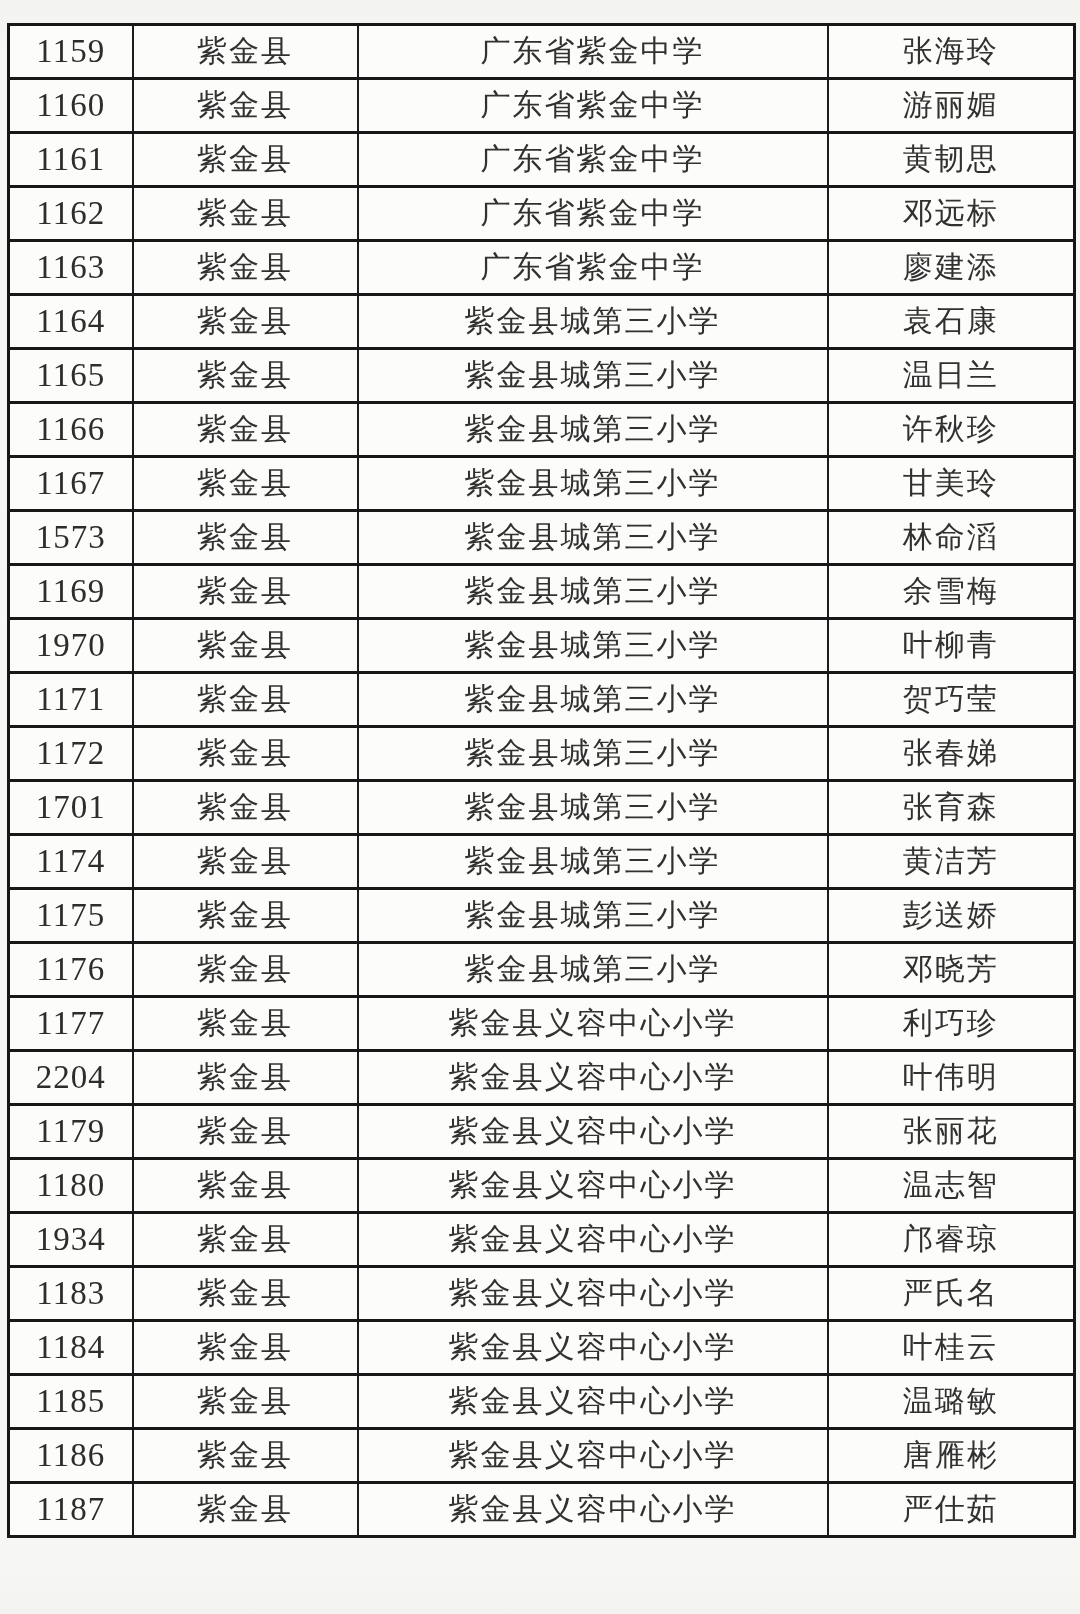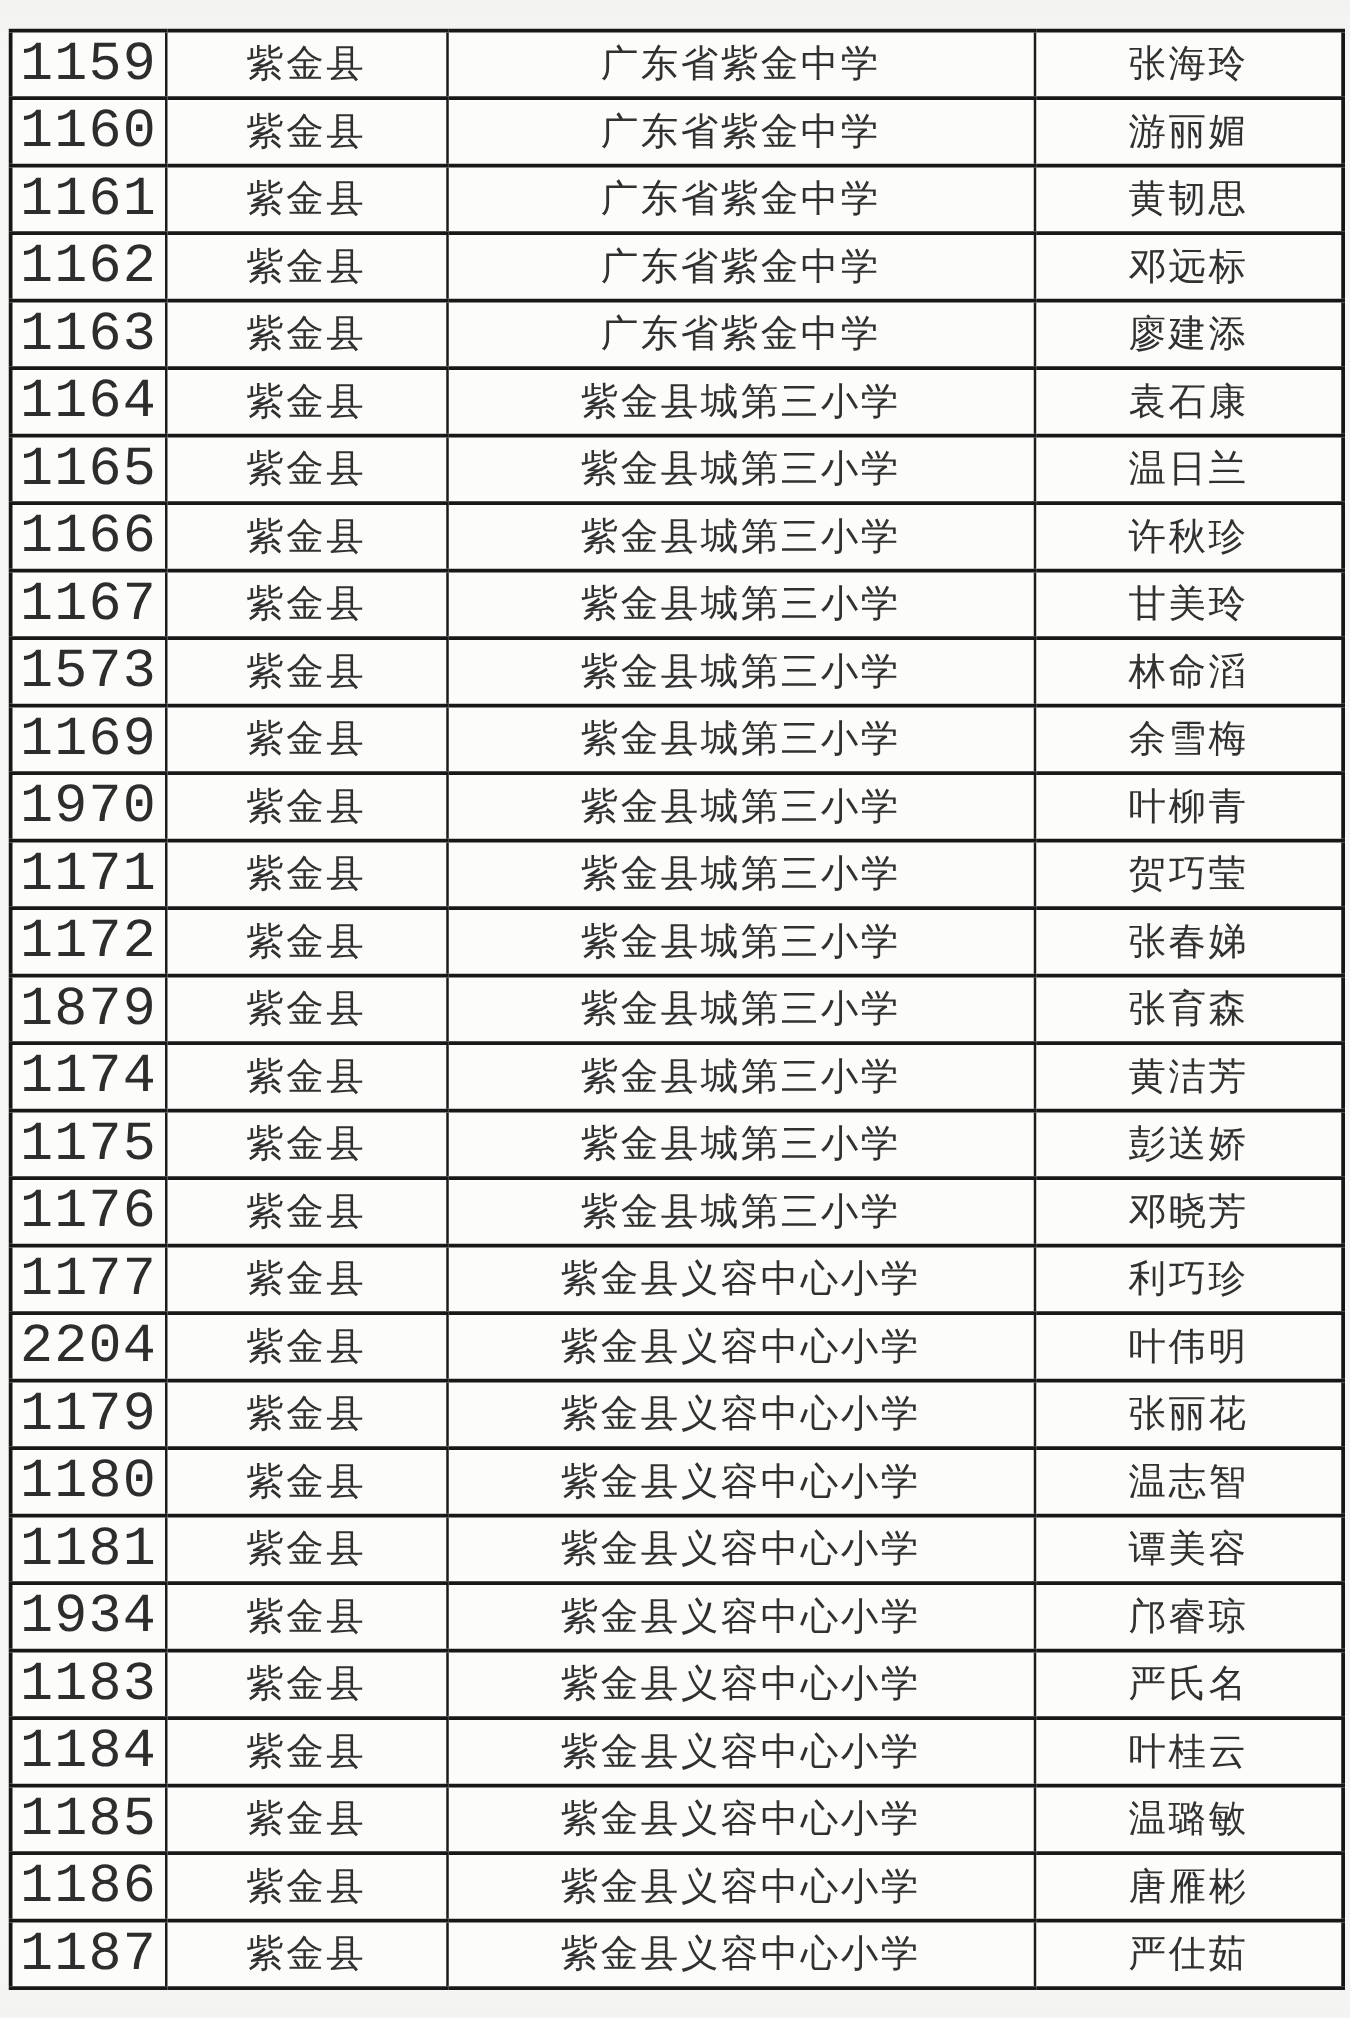--- a/index.html
+++ b/index.html
@@ -38,24 +38,23 @@
     text-align: center;
     vertical-align: middle;
     color: #313131;
     font-size: 30px;
     letter-spacing: 2px;
     white-space: nowrap;
     overflow: hidden;
     padding: 0;
   }
   table.roster td.col-num {
-    font-size: 44px;
+    font-size: 33px;
     letter-spacing: 1px;
     color: #2d2d2d;
-    font-family: Liberation Mono, monospace;
   }
 </style>
 </head>
 <body>
 
 <div class="page">
   <table class="roster">
     <colgroup>
       <col style="width:124px">
       <col style="width:225px">
@@ -141,21 +140,21 @@
     <td class="col-school">紫金县城第三小学</td>
     <td class="col-name">贺巧莹</td>
   </tr>
         <tr>
     <td class="col-num">1172</td>
     <td class="col-county">紫金县</td>
     <td class="col-school">紫金县城第三小学</td>
     <td class="col-name">张春娣</td>
   </tr>
         <tr>
-    <td class="col-num">1879</td>
+    <td class="col-num">1701</td>
     <td class="col-county">紫金县</td>
     <td class="col-school">紫金县城第三小学</td>
     <td class="col-name">张育森</td>
   </tr>
         <tr>
     <td class="col-num">1174</td>
     <td class="col-county">紫金县</td>
     <td class="col-school">紫金县城第三小学</td>
     <td class="col-name">黄洁芳</td>
   </tr>
@@ -187,26 +186,20 @@
     <td class="col-num">1179</td>
     <td class="col-county">紫金县</td>
     <td class="col-school">紫金县义容中心小学</td>
     <td class="col-name">张丽花</td>
   </tr>
         <tr>
     <td class="col-num">1180</td>
     <td class="col-county">紫金县</td>
     <td class="col-school">紫金县义容中心小学</td>
     <td class="col-name">温志智</td>
-  </tr>
-        <tr>
-    <td class="col-num">1181</td>
-    <td class="col-county">紫金县</td>
-    <td class="col-school">紫金县义容中心小学</td>
-    <td class="col-name">谭美容</td>
   </tr>
         <tr>
     <td class="col-num">1934</td>
     <td class="col-county">紫金县</td>
     <td class="col-school">紫金县义容中心小学</td>
     <td class="col-name">邝睿琼</td>
   </tr>
         <tr>
     <td class="col-num">1183</td>
     <td class="col-county">紫金县</td>

